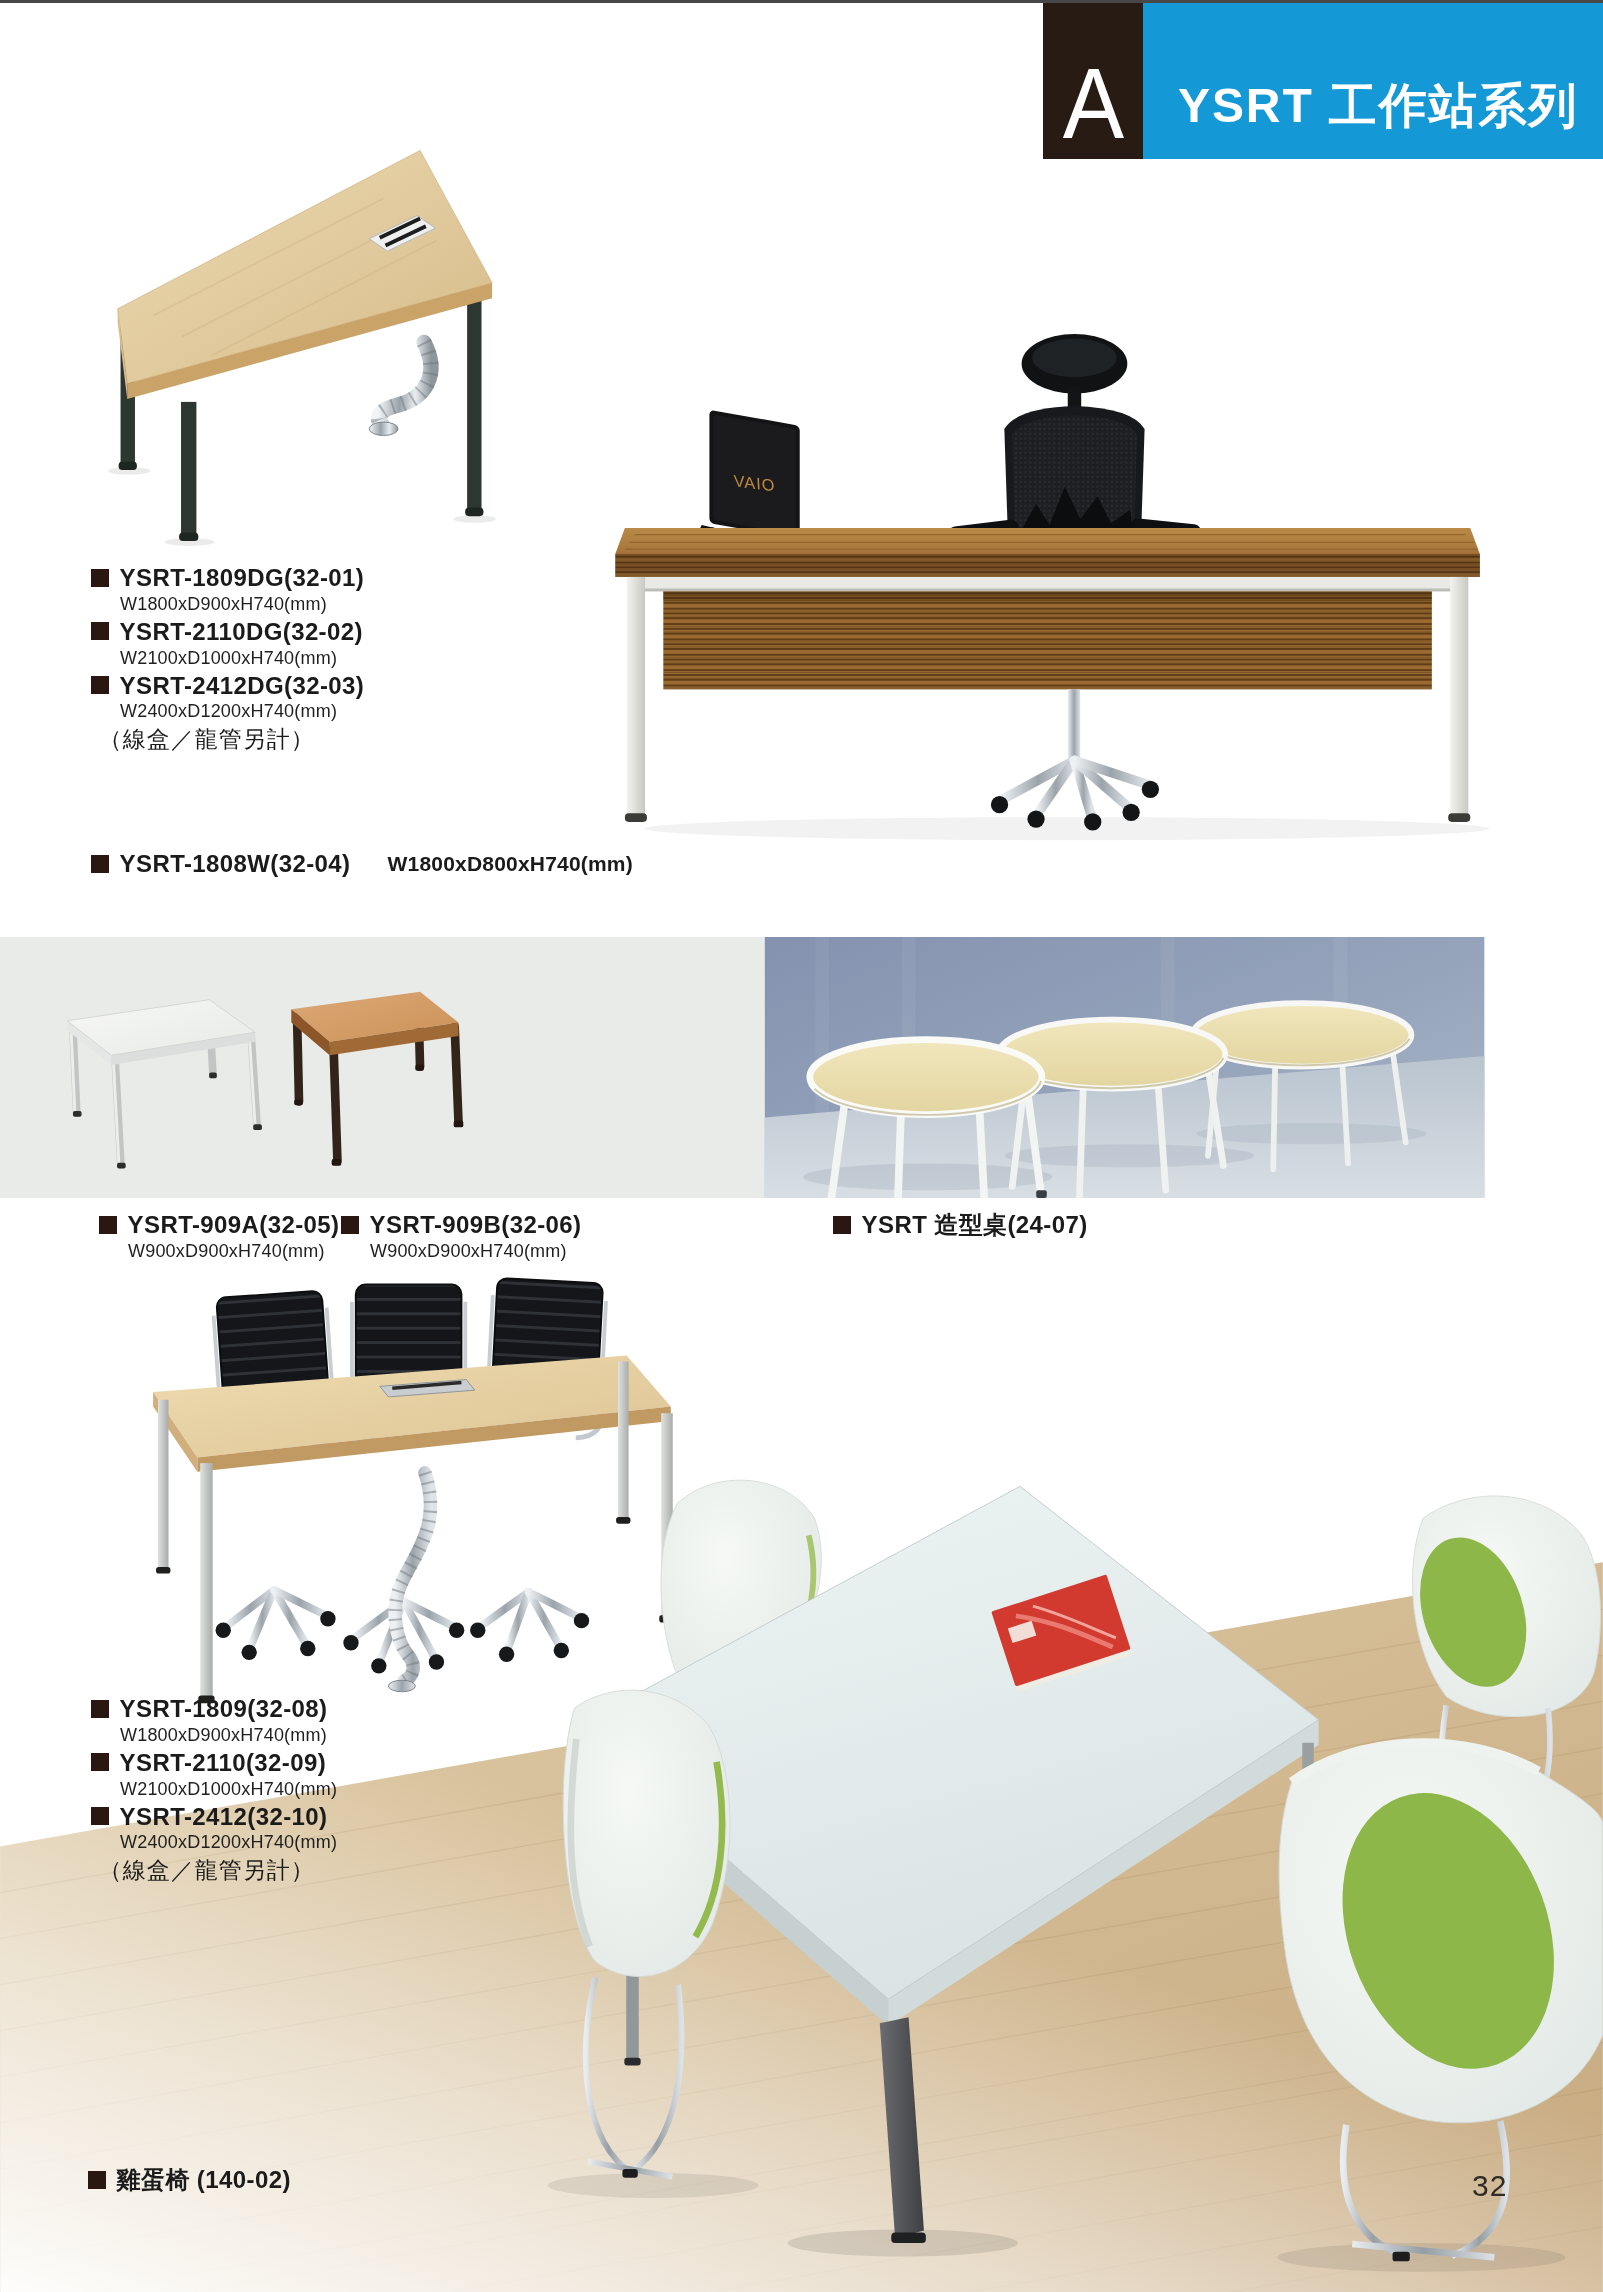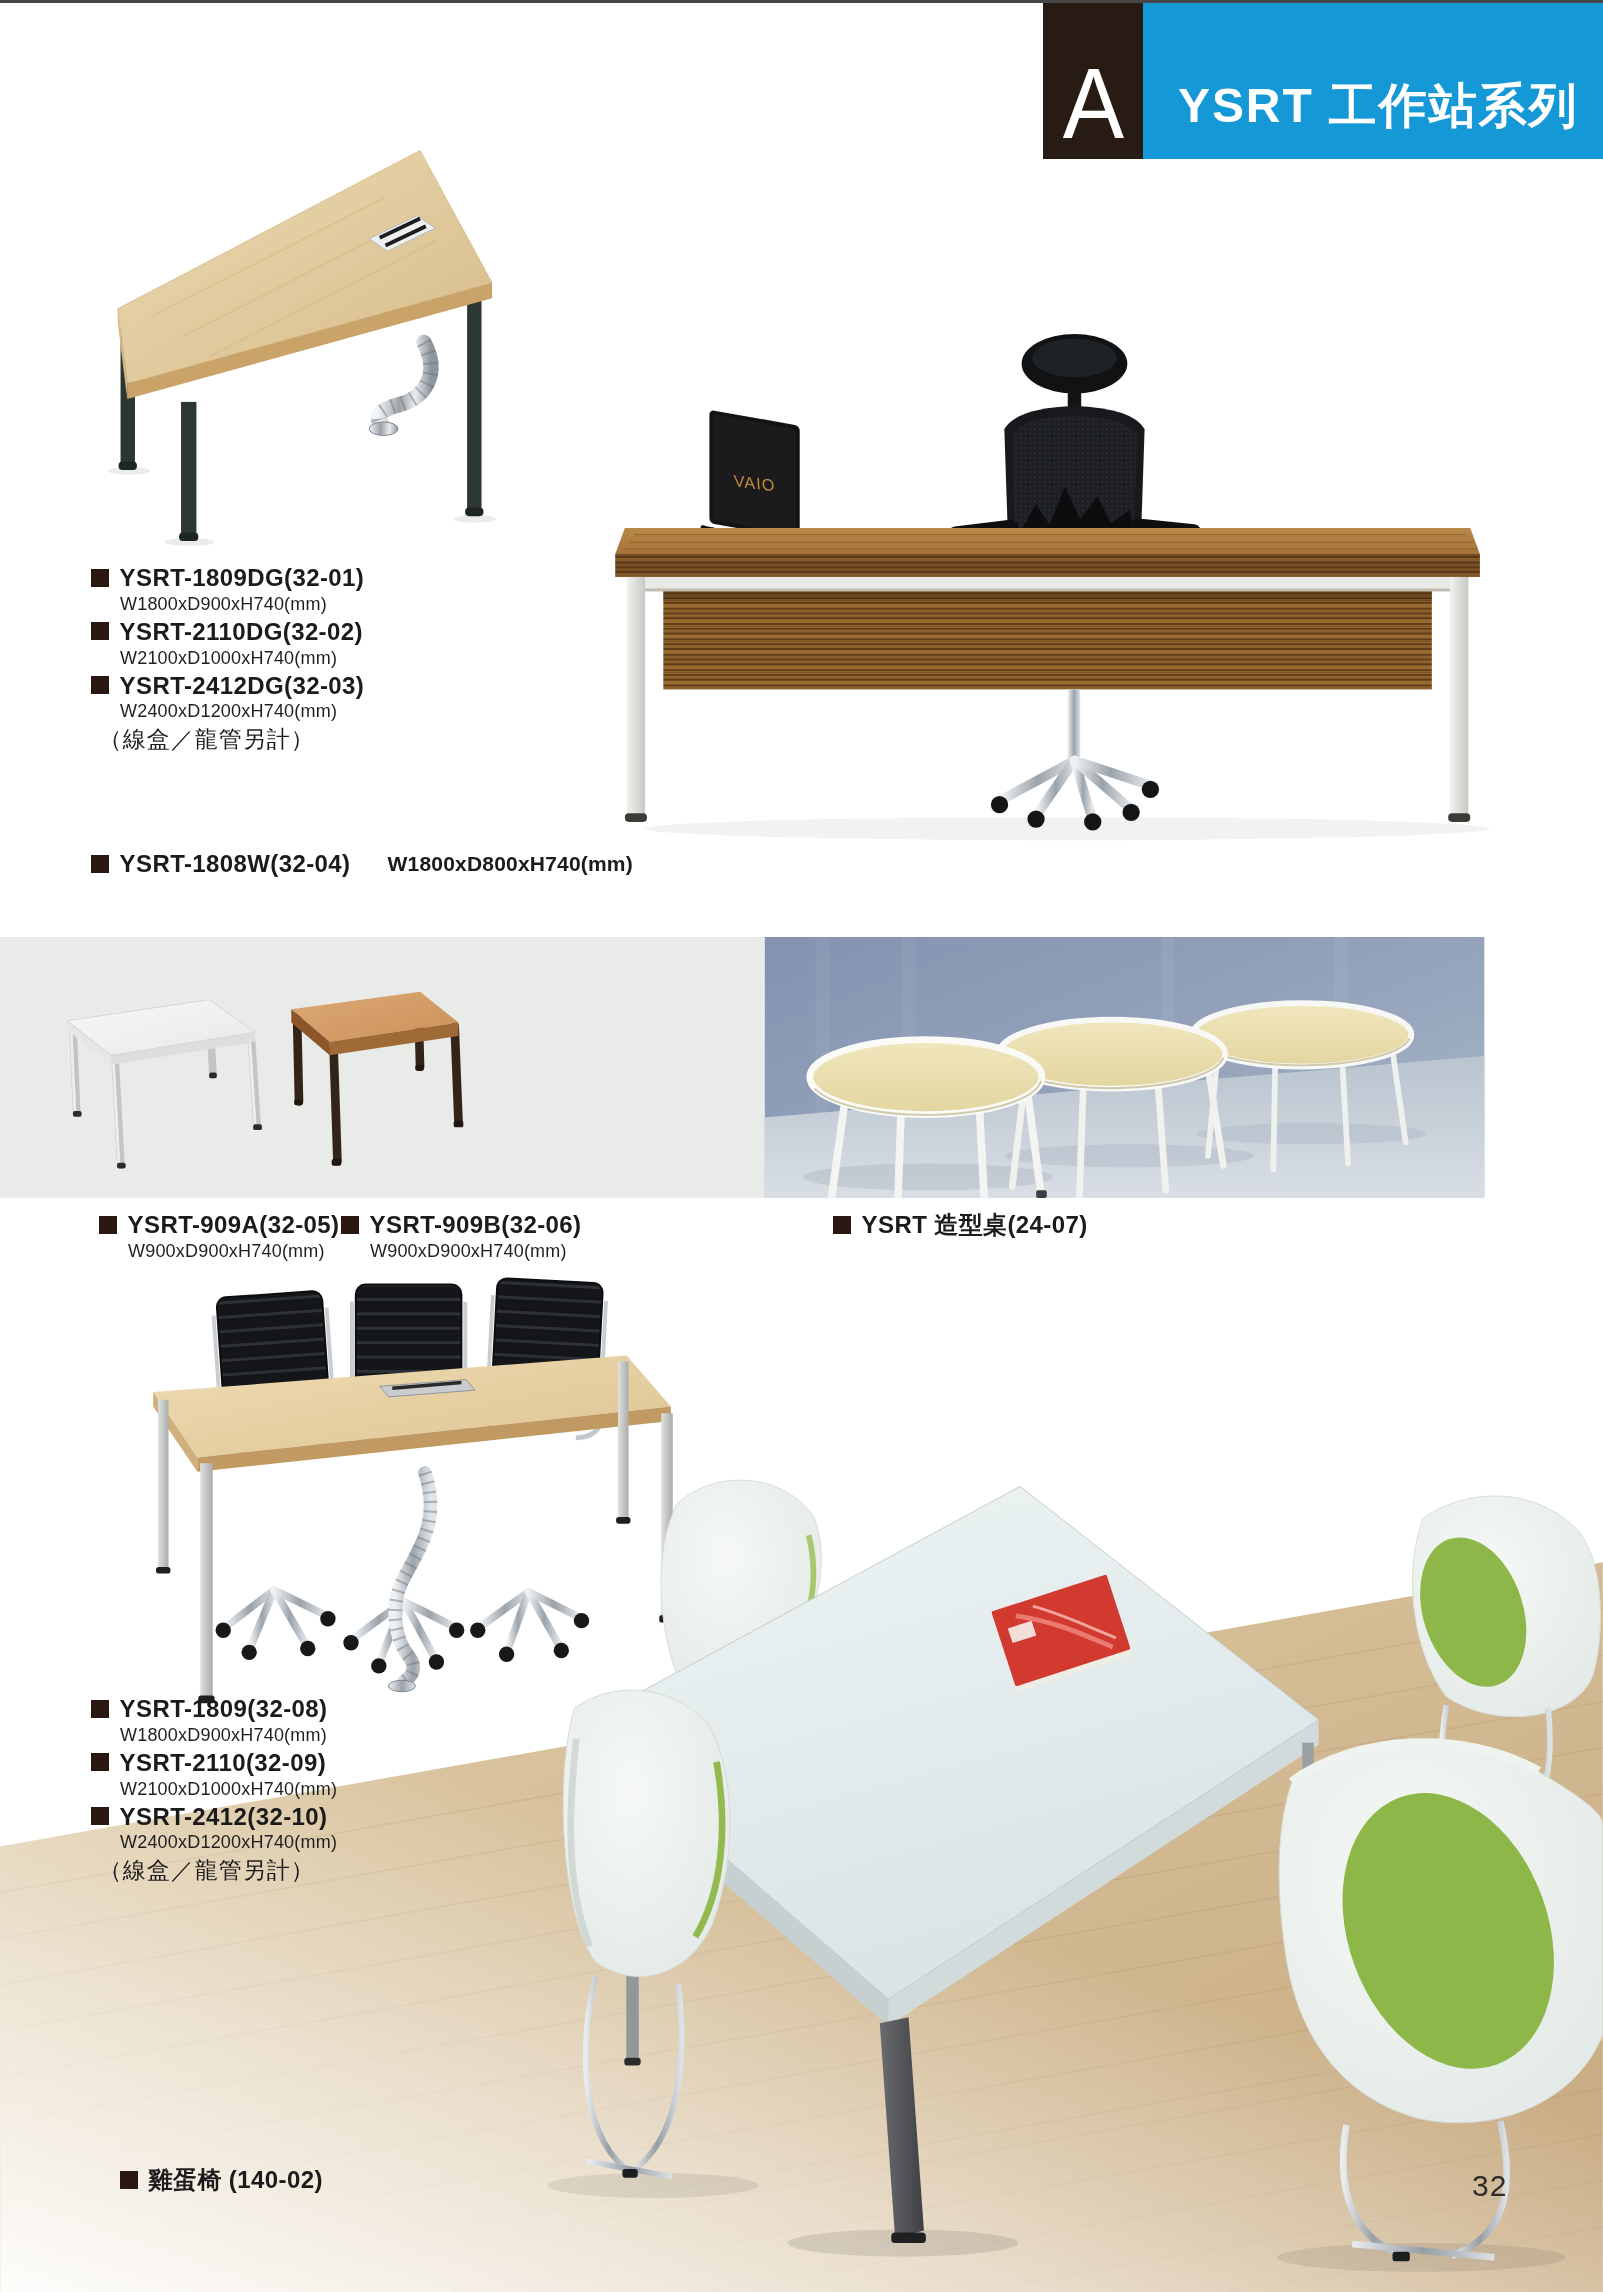--- a/index.html
+++ b/index.html
@@ -563,21 +563,21 @@
     <div class="dims-line">W2100xD1000xH740(mm)</div>
     <div class="model-line">
         <span class="bullet"></span>
         <span>YSRT-2412(32-10)</span>
       </div>
     <div class="dims-line">W2400xD1200xH740(mm)</div>
     <div class="note-line">（線盒／龍管另計）</div>
   </div>
 
 
-  <div class="label-block" style="left:108px;top:2167px;padding-left:12px;">
+  <div class="label-block" style="left:76px;top:2167px;padding-left:12px;">
     <div class="model-line">
         <span class="bullet"></span>
         <span>雞蛋椅 (140-02)</span>
       </div>
   </div>
 
   <div class="page-number">32</div>
 </div>
 
 

